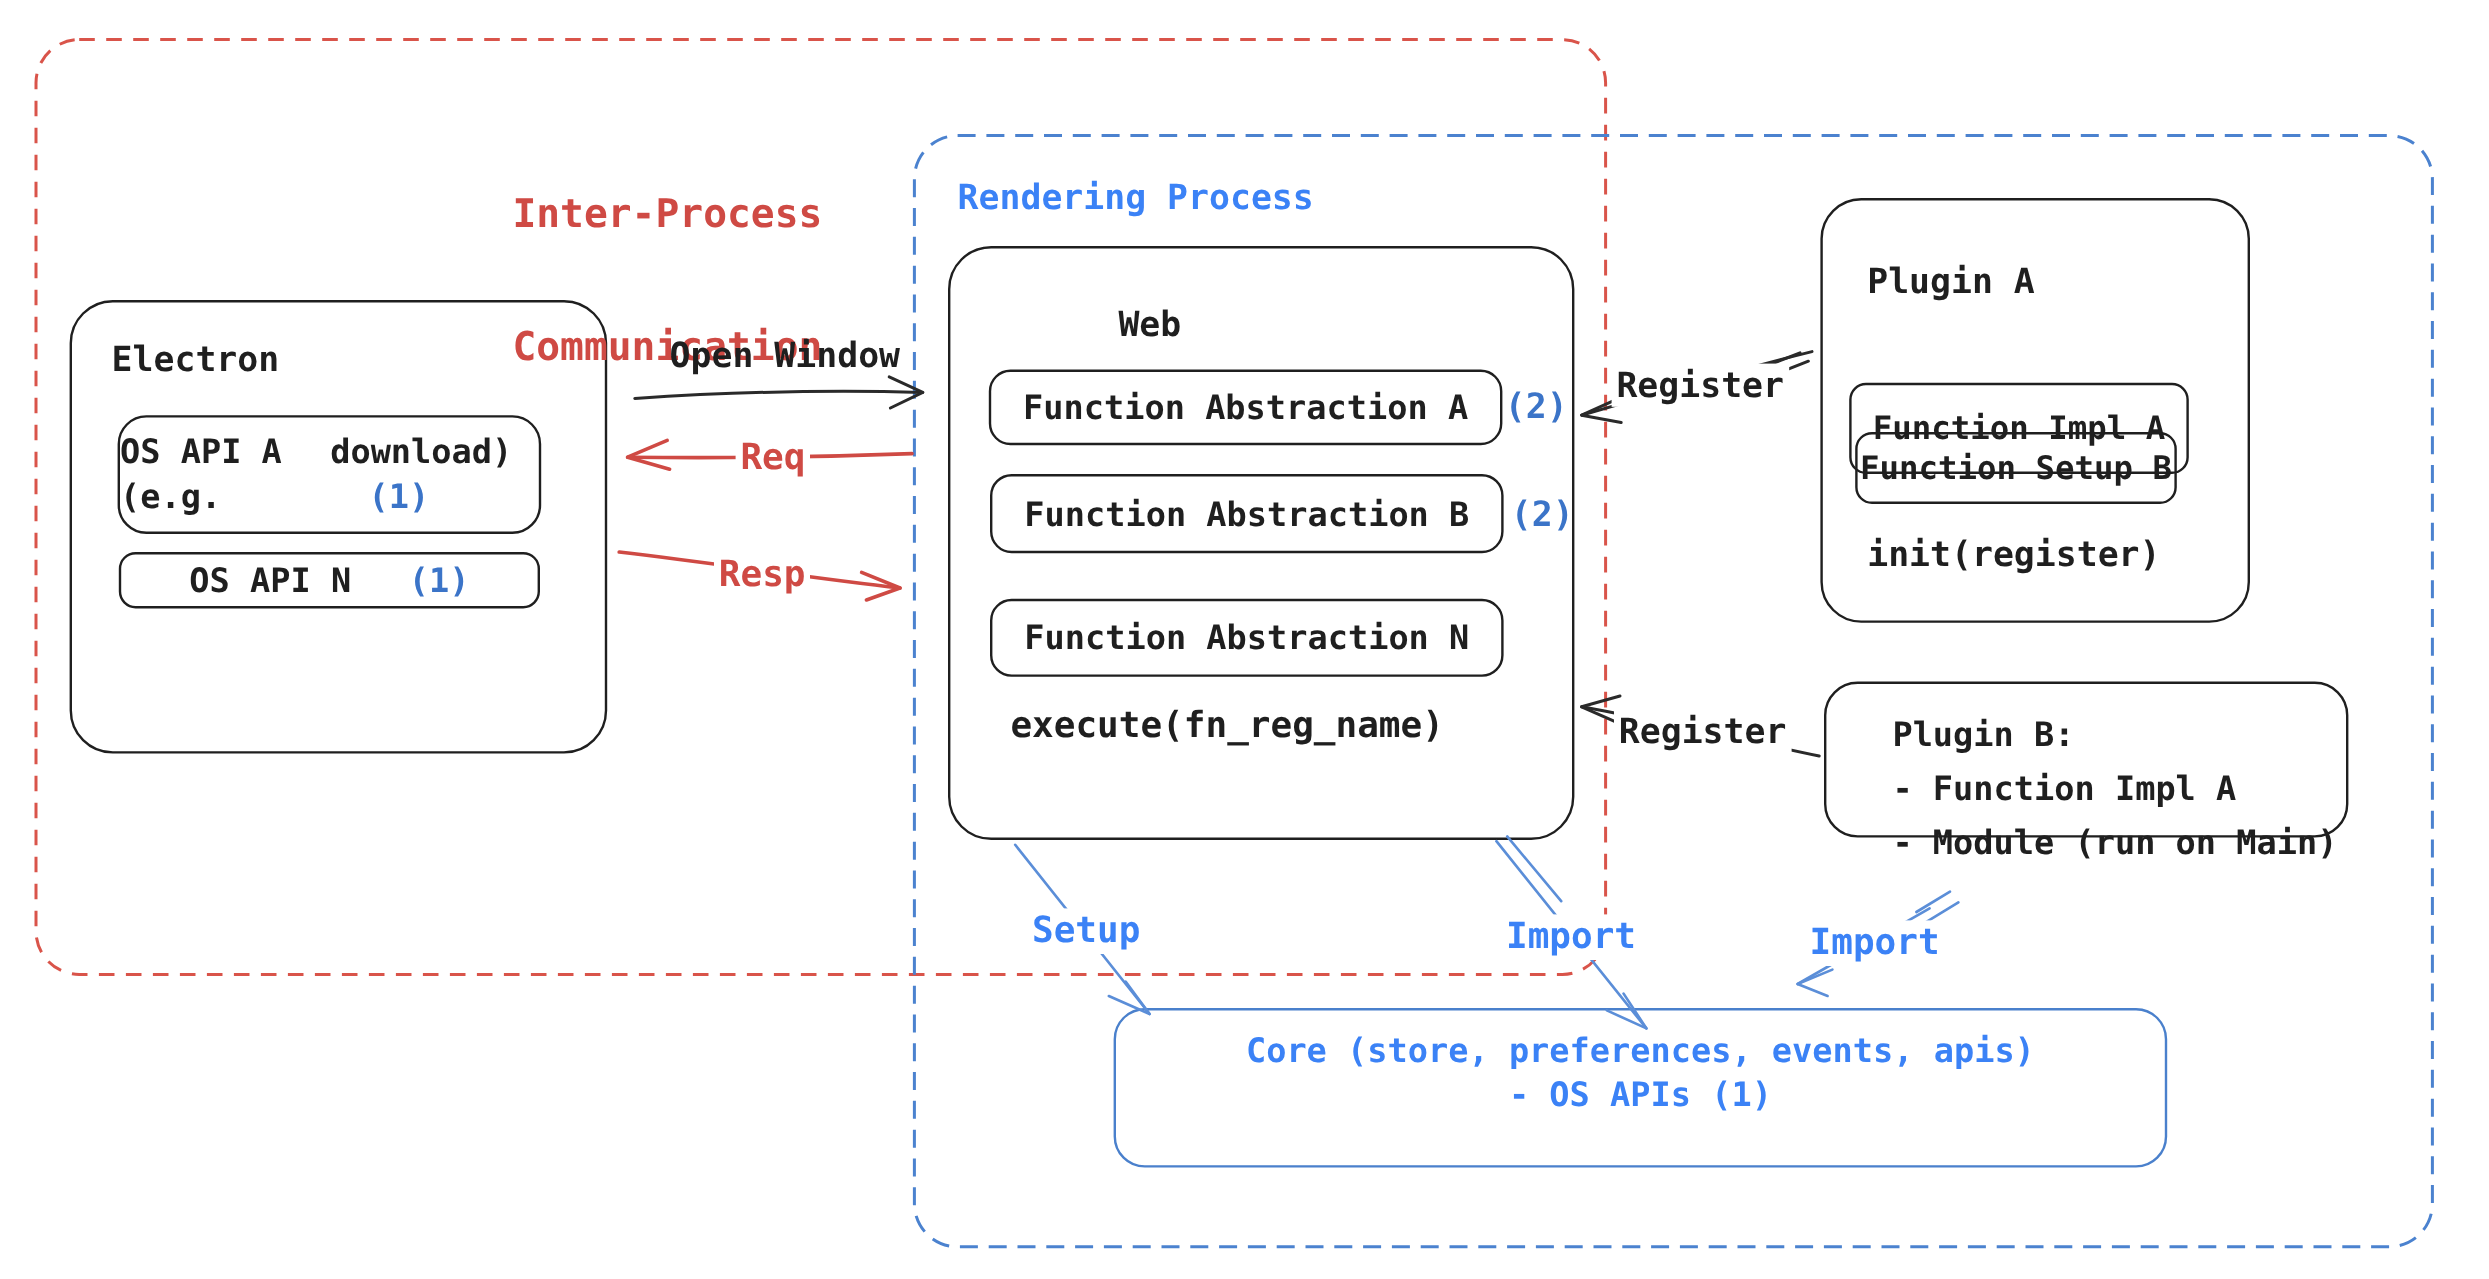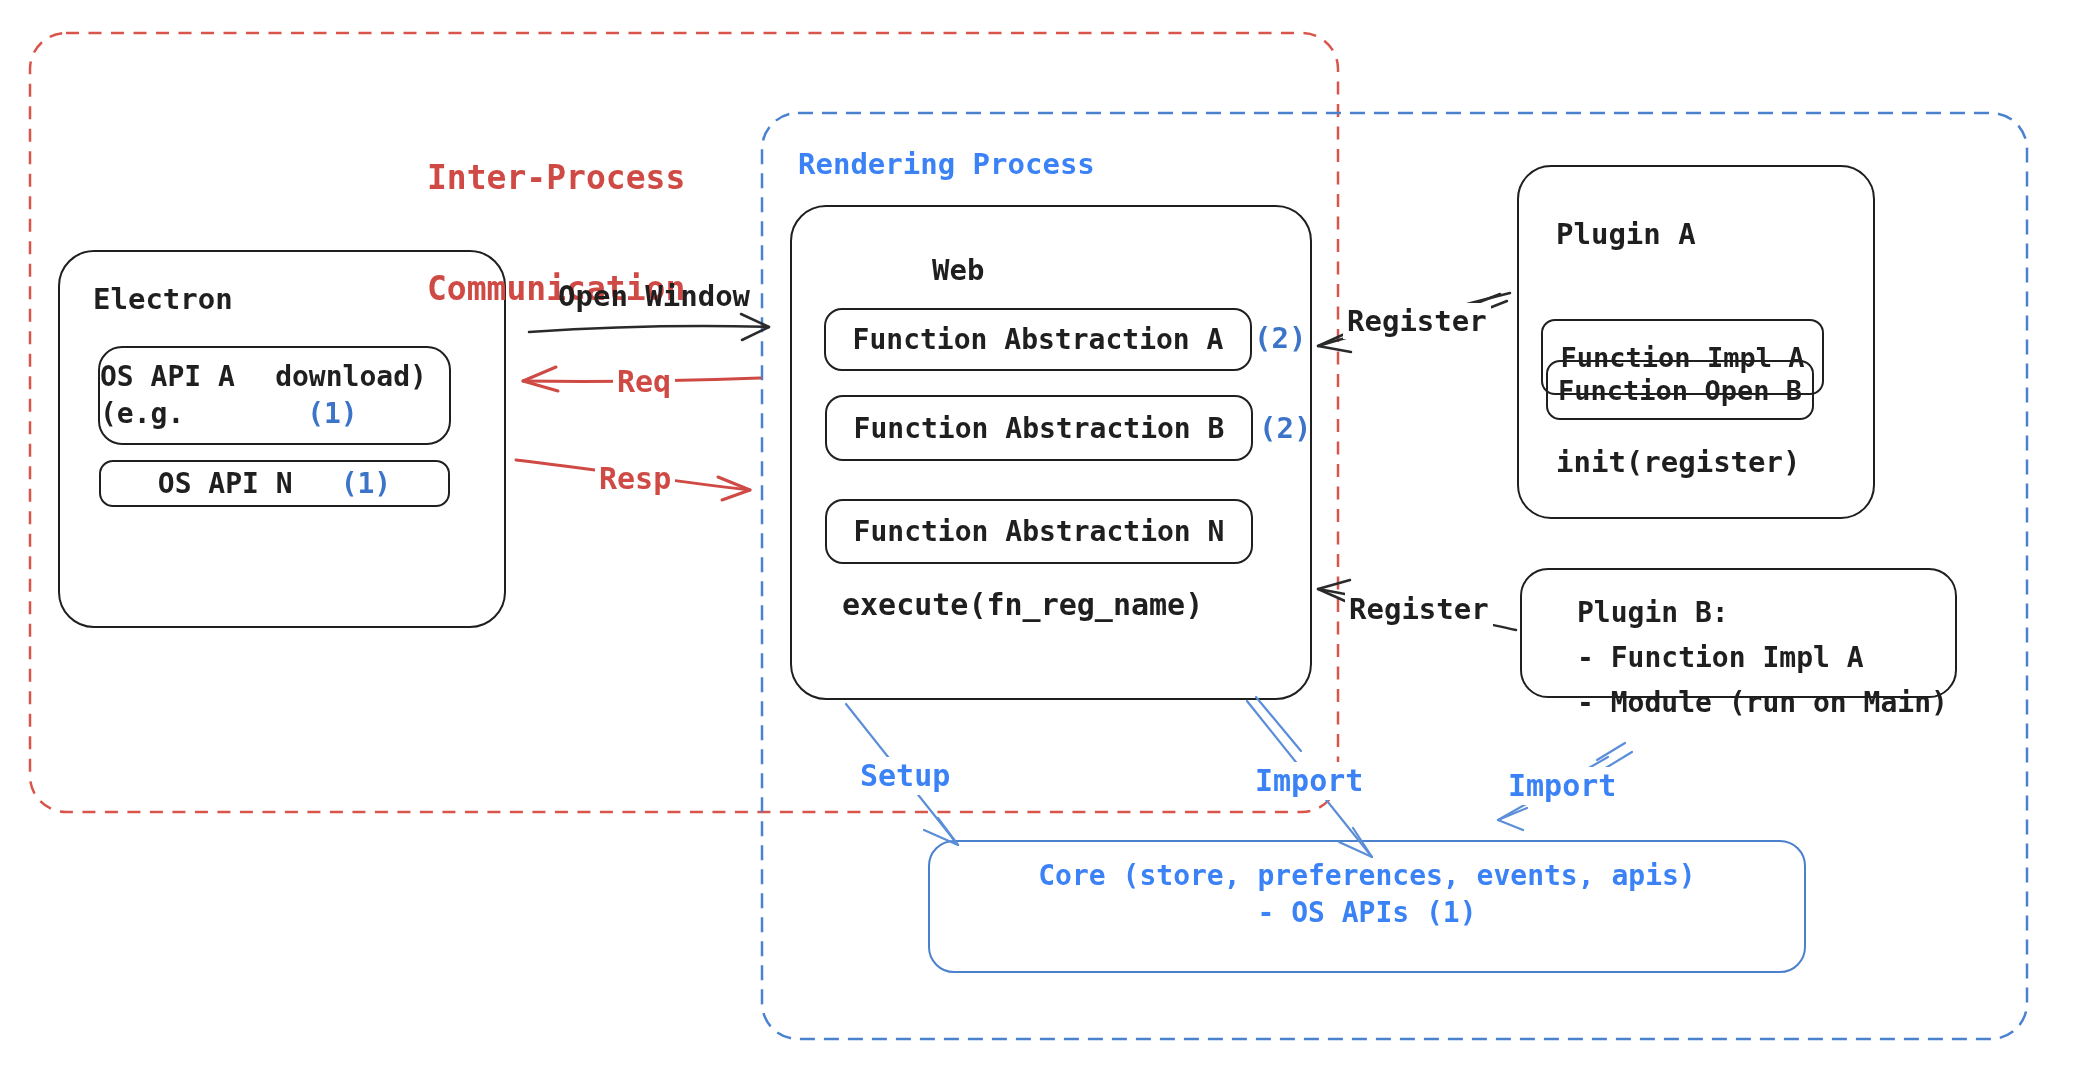--- a/index.html
+++ b/index.html
@@ -50,21 +50,21 @@
     <div class="title marker" style="left:462px;top:114px;">(2)</div>
     <div class="inner-box" style="left:33px;top:188px;width:428px;height:66px;">Function Abstraction B</div>
     <div class="title marker" style="left:467px;top:204px;">(2)</div>
     <div class="inner-box" style="left:33px;top:281px;width:428px;height:65px;margin-top:11px;">Function Abstraction N</div>
     <div class="title" style="left:50px;top:380px;font-size:30px;">execute(fn_reg_name)</div>
   </div>
 
   <div class="box" style="left:1517px;top:165px;width:358px;height:354px;border-radius:34px;">
     <div class="title" style="left:37px;top:50px;">Plugin A</div>
     <div class="inner-box" style="left:22px;top:105px;width:283px;height:76px;border-radius:14px;font-size:27px;margin-top:47px;">Function Impl A</div>
-    <div class="inner-box" style="left:27px;top:193px;width:268px;height:60px;border-radius:14px;font-size:27px;">Function Open B</div>
+    <div class="inner-box" style="left:27px;top:193px;width:268px;height:60px;border-radius:14px;font-size:27px;">Function Setup B</div>
     <div class="title" style="left:37px;top:278px;">init(register)</div>
   </div>
 
   <div class="box" style="left:1520px;top:568px;width:437px;height:130px;border-radius:28px;">
     <div class="title" style="left:55px;top:26px;font-size:28px;">Plugin B:</div>
     <div class="title" style="left:55px;top:71px;font-size:28px;">- Function Impl A</div>
     <div class="title" style="left:55px;top:116px;font-size:28px;">- Module (run on Main)</div>
   </div>
 
   <div class="box blue" style="left:928px;top:840px;width:878px;height:133px;border:2.2px solid #4a80cc;border-radius:26px;text-align:center;font-size:28px;line-height:37px;padding-top:15px;">

